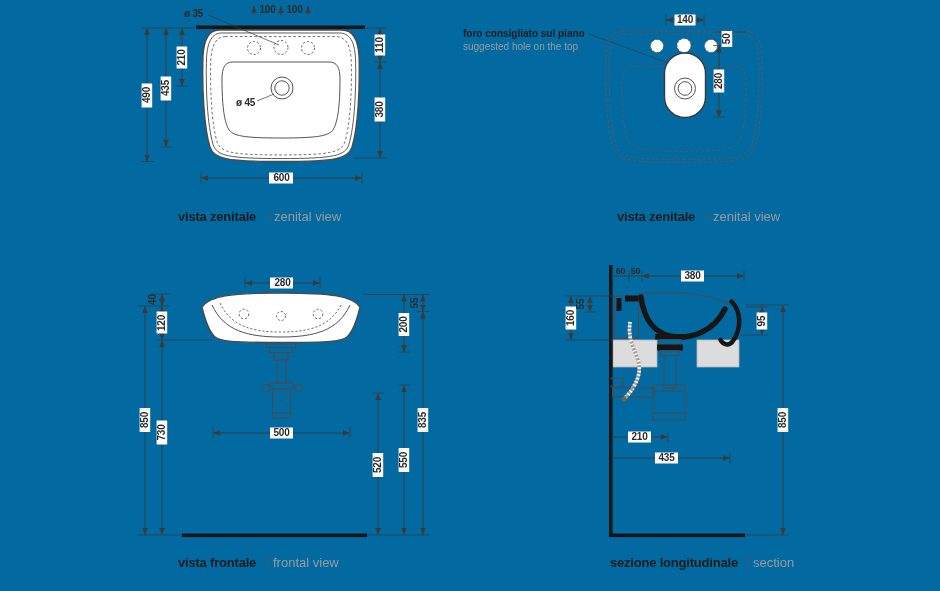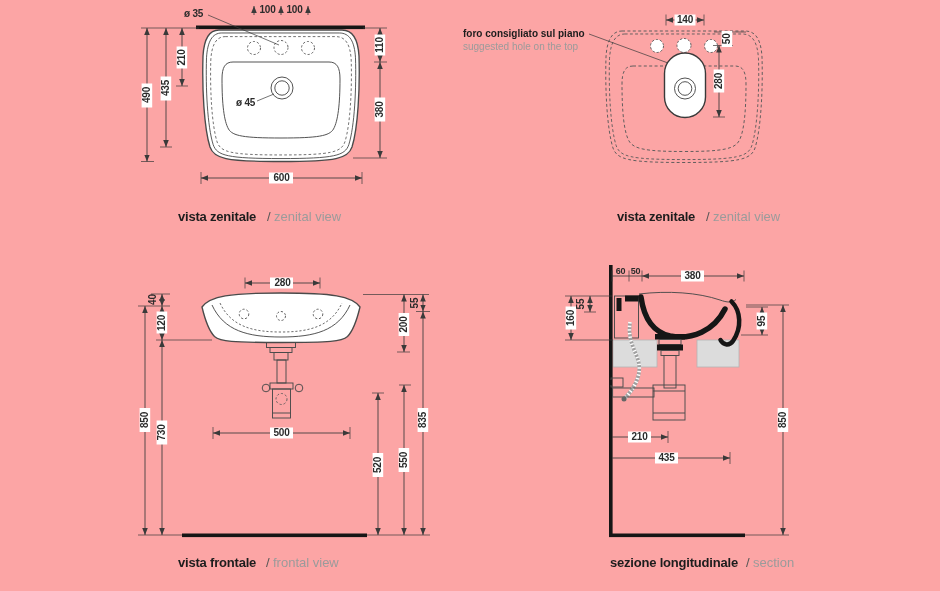--- a/index.html
+++ b/index.html
@@ -1,16 +1,16 @@
 <!DOCTYPE html>
 <html><head>
 <meta charset="utf-8">
 <style>
   html,body{margin:0;padding:0;background:#fff;}
-  #stage{position:relative;width:940px;height:591px;background:#fca5a5;overflow:hidden;
+  #stage{position:relative;width:940px;height:591px;background:#0369a1;overflow:hidden;
          font-family:"Liberation Sans",sans-serif;}
   svg{display:block}
   .ln   {stroke:#4a4a4a;stroke-width:1.35;fill:#fff}
   .ln2  {stroke:#4a4a4a;stroke-width:0.95;fill:none}
   .dash {stroke:#5a5a5a;stroke-width:0.95;fill:none;stroke-dasharray:3 2.4}
   .dashc{stroke:#5a5a5a;stroke-width:0.95;fill:#fff;stroke-dasharray:2.2 1.9}
   .dashn{stroke:#5a5a5a;stroke-width:0.9;fill:none;stroke-dasharray:2.2 1.9}
   .dim  {stroke:#3a3a3a;stroke-width:0.85;fill:none}
   .ext  {stroke:#3a3a3a;stroke-width:0.7;fill:none}
   .gap  {fill:#fff}

